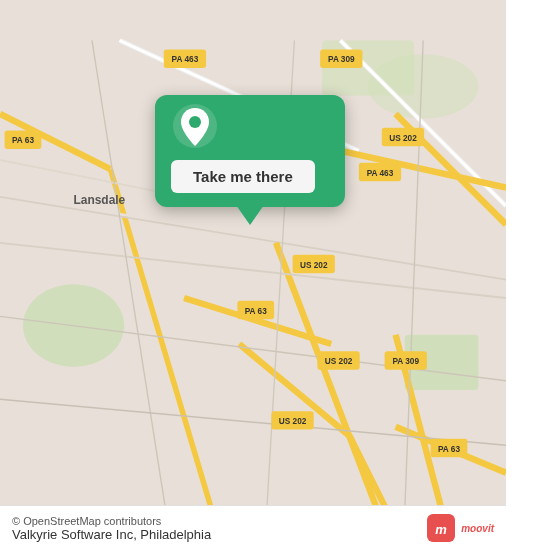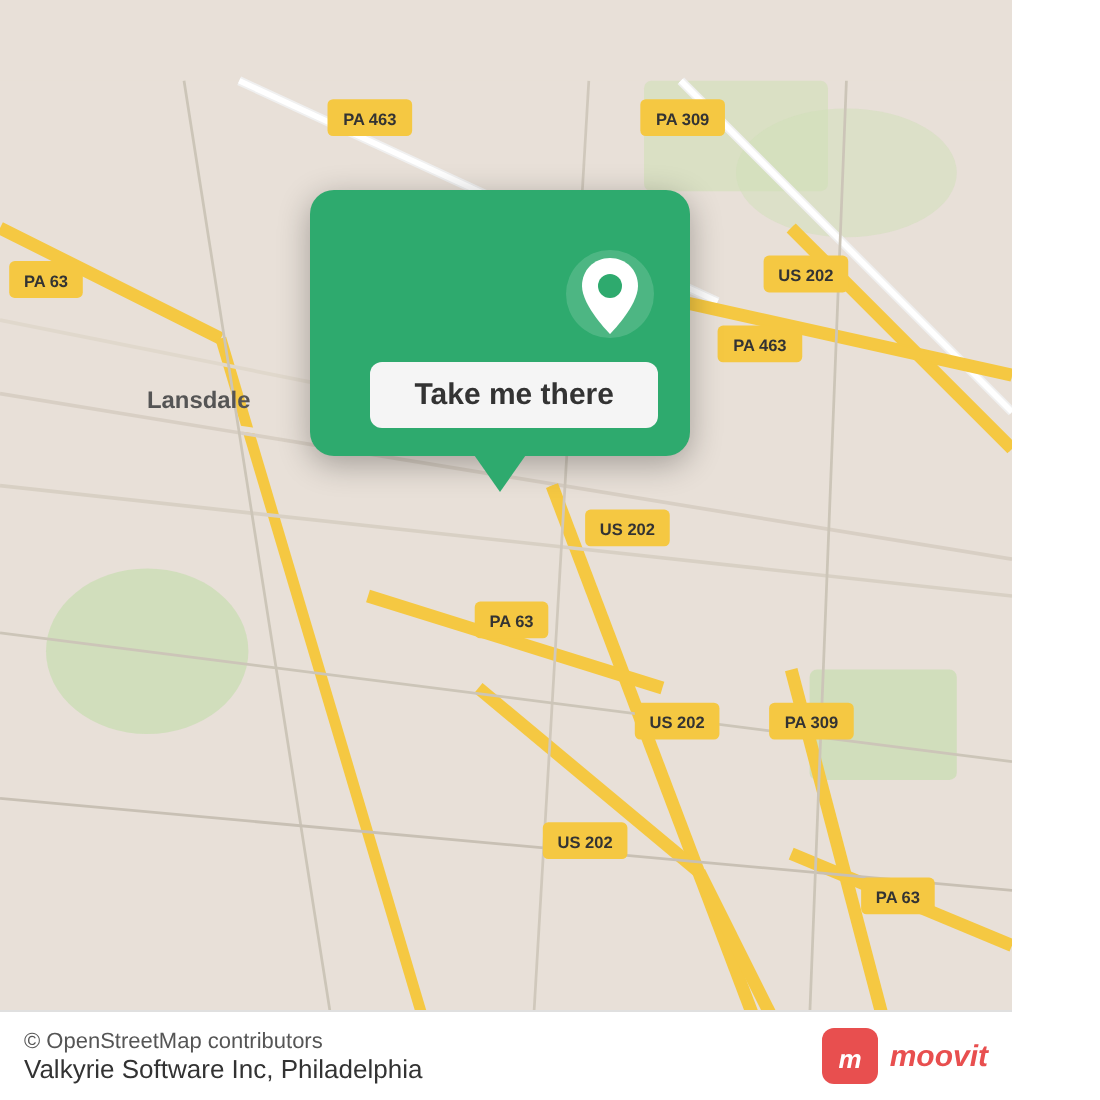--- a/index.html
+++ b/index.html
@@ -20,24 +20,24 @@
     }
 
     
     #popup-card {
       position: absolute;
       top: 95px;
       left: 155px;
       width: 190px;
       background: #2eaa6e;
       border-radius: 12px;
-      padding: 28px 16px 14px;
+      padding: 7px 16px 14px;
       display: flex;
       flex-direction: column;
-      align-items: flex-end;
+      align-items: flex-start;
       box-shadow: 0 4px 16px rgba(0,0,0,0.3);
       z-index: 10;
     }
 
     #popup-card::after {
       content: '';
       position: absolute;
       bottom: -18px;
       left: 50%;
       transform: translateX(-50%);
@@ -98,21 +98,21 @@
       align-items: center;
       gap: 6px;
     }
 
     #moovit-icon {
       width: 28px;
       height: 28px;
     }
 
     #moovit-text {
-      font-size: 15px;
+      font-size: 10px;
       font-weight: 700;
       color: #e84f4f;
       font-style: italic;
     }
   </style>
 </head>
 <body>
 
 <div id="map-container">
 

